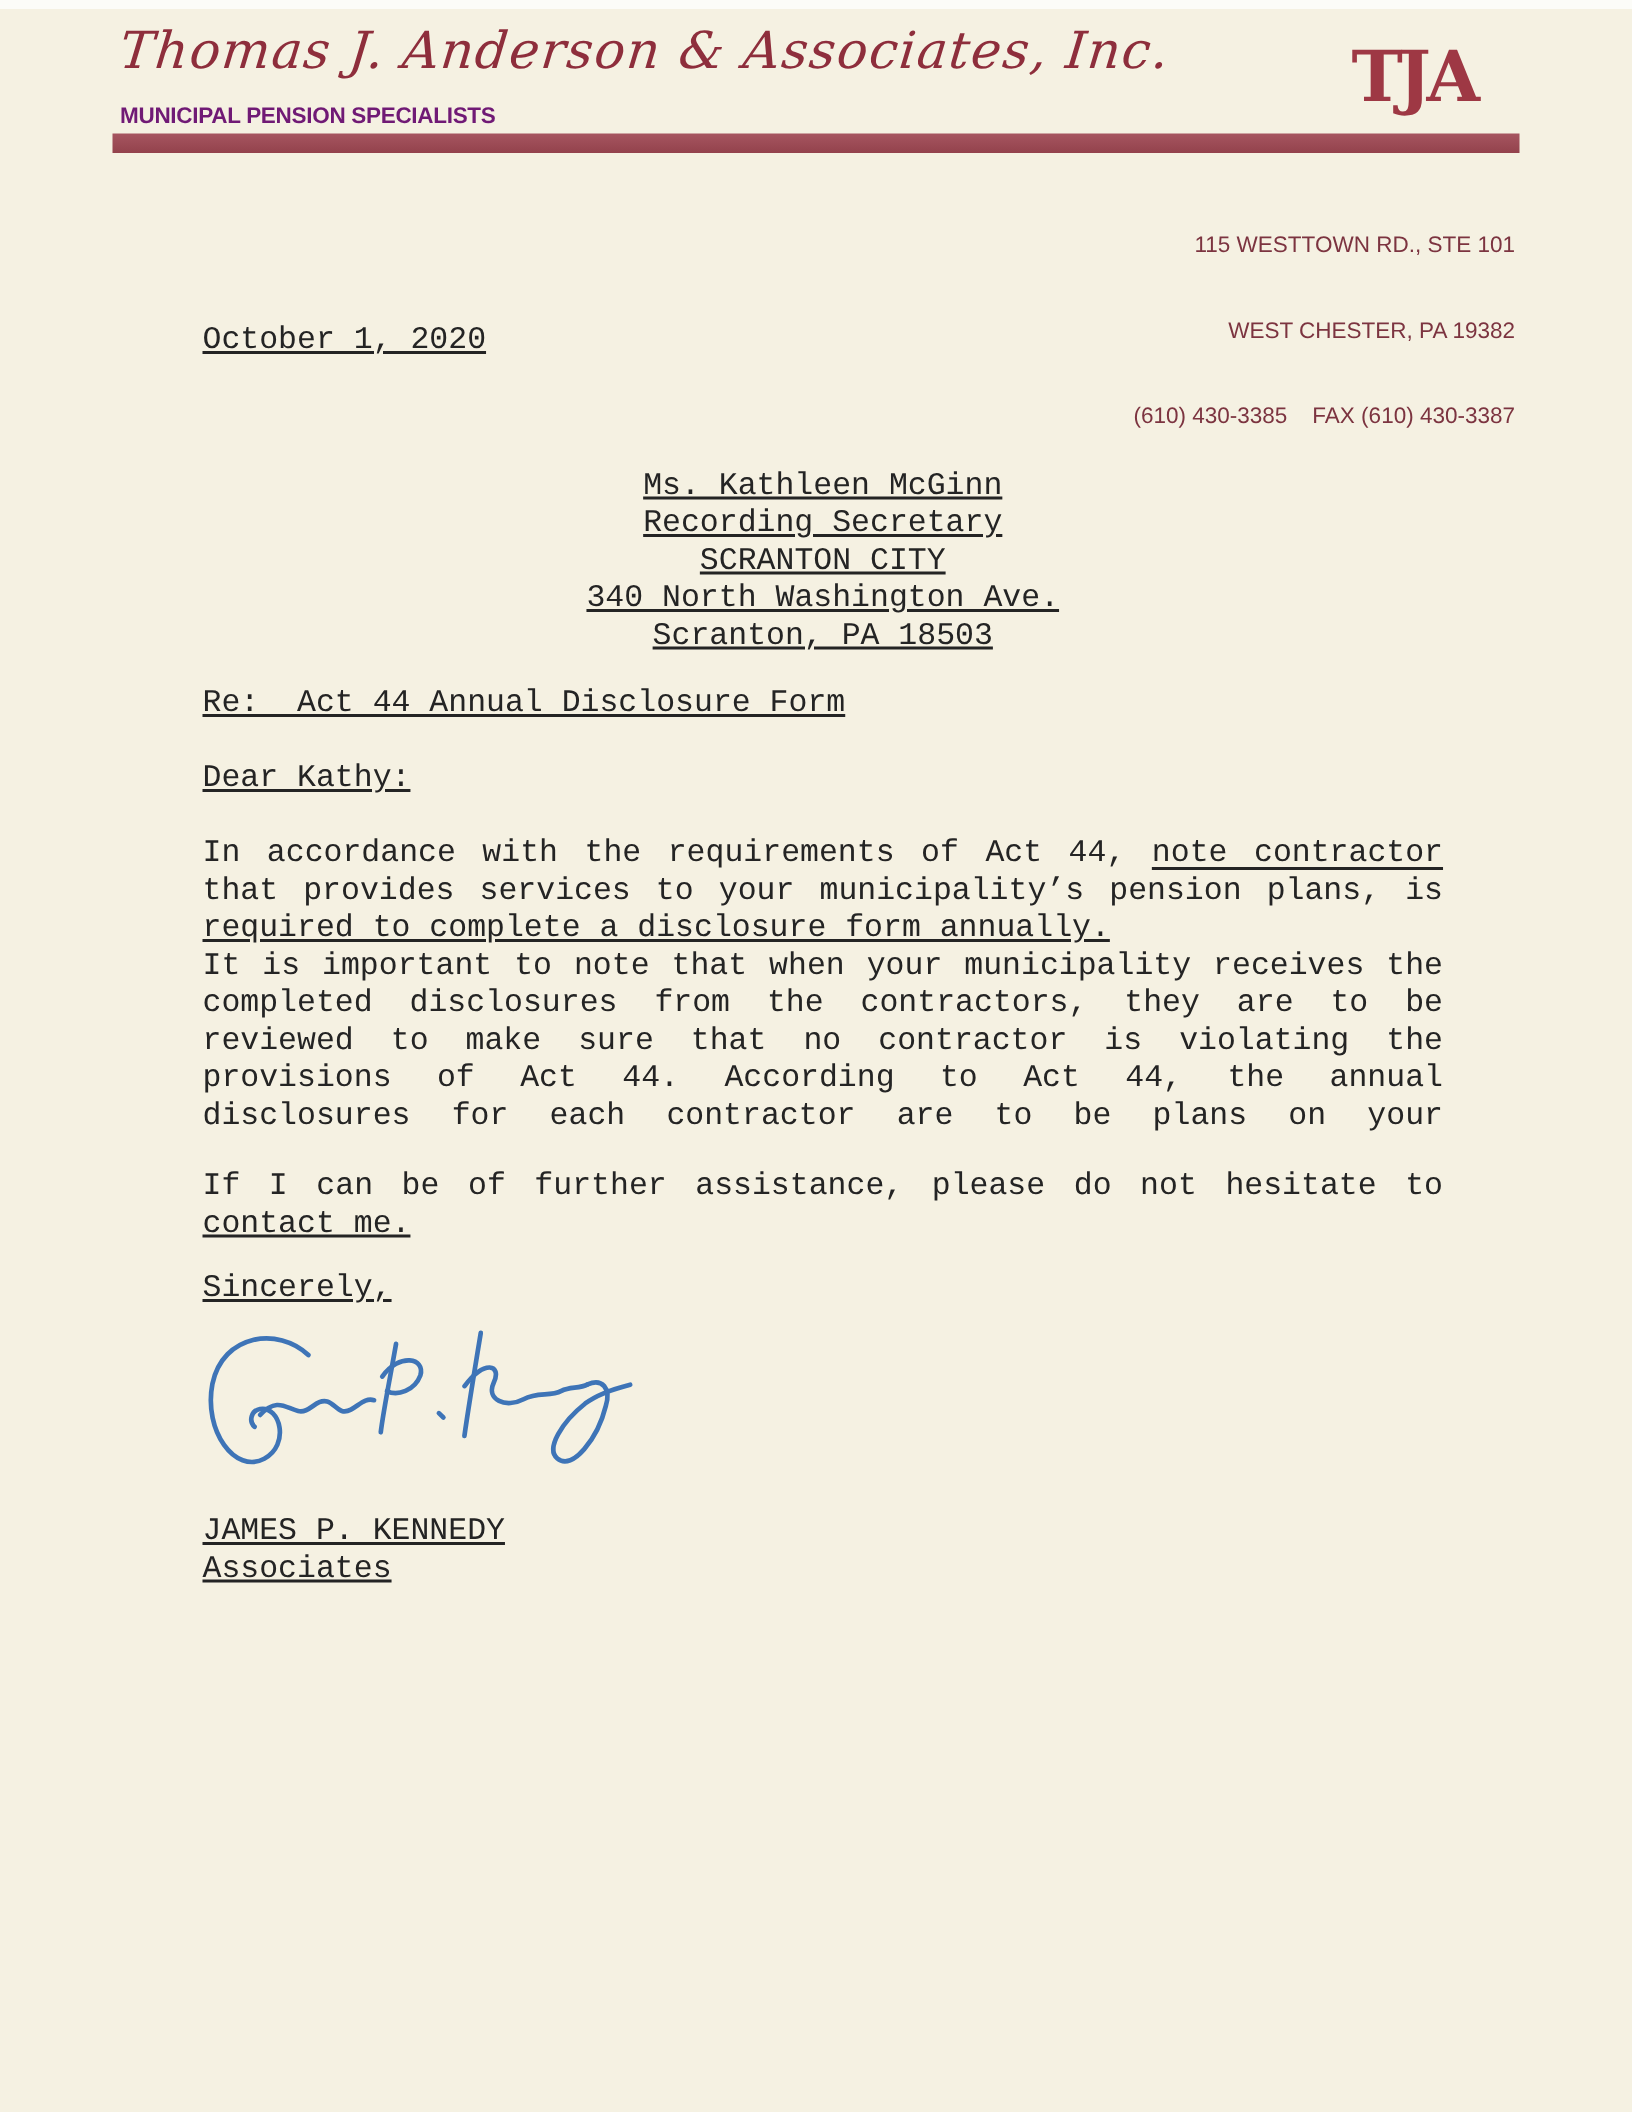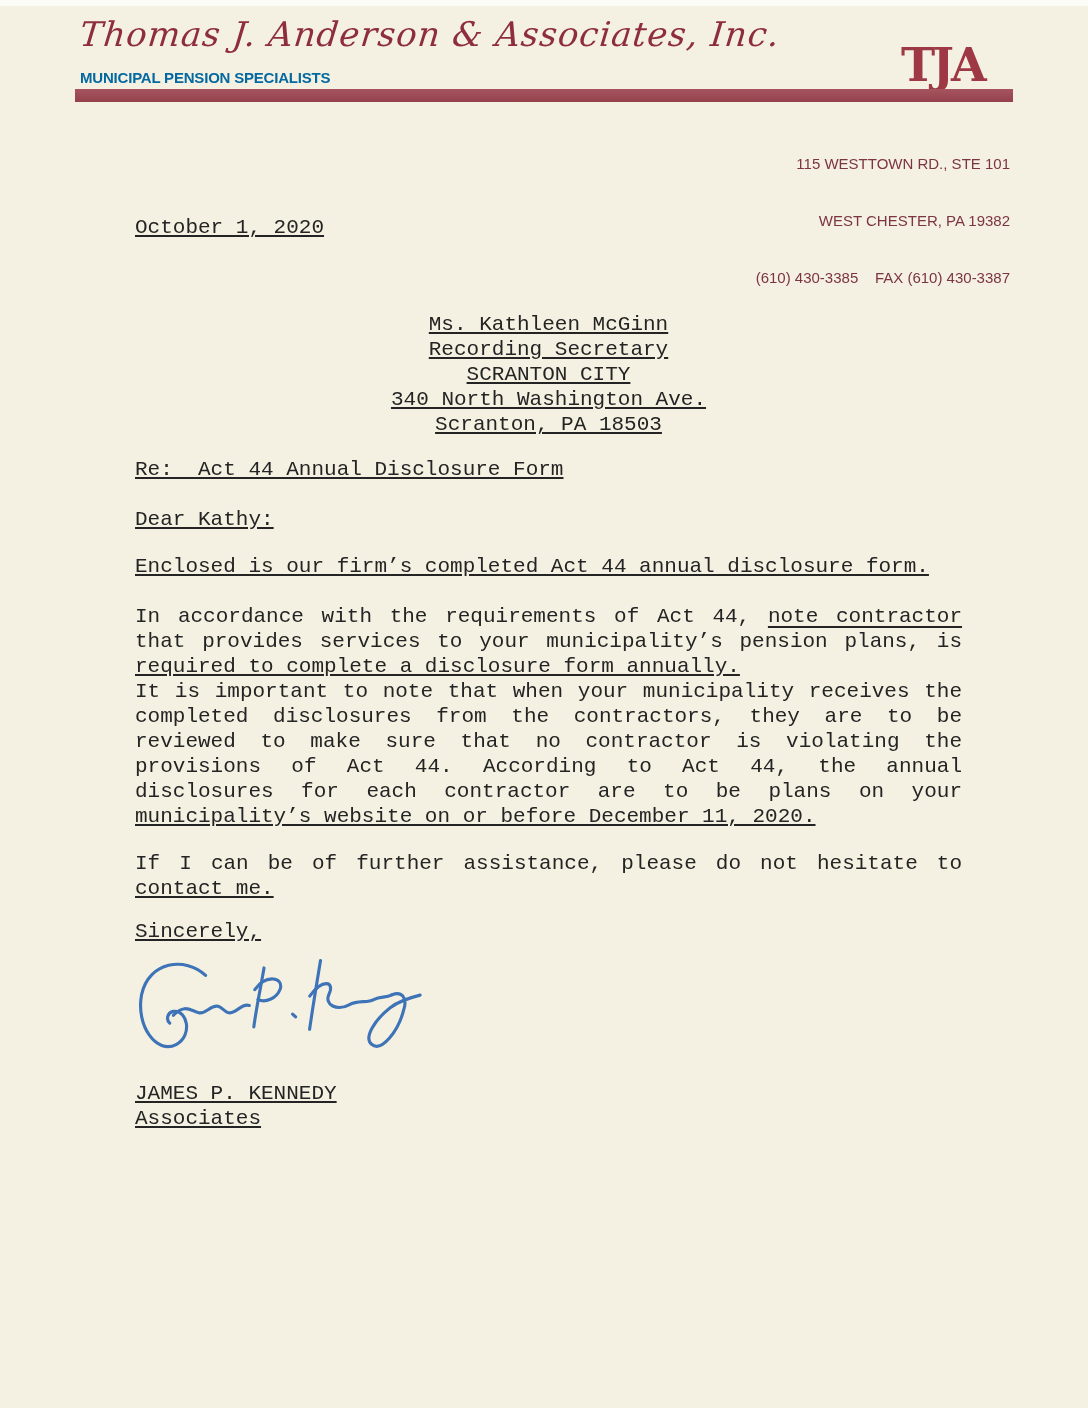--- a/index.html
+++ b/index.html
@@ -27,30 +27,30 @@
     color: #8e2e3c;
     transform: skewX(-6deg);
     white-space: pre;
   }
   .tagline {
     position: absolute; left: 80px; top: 69px;
     font-family: "Liberation Sans", sans-serif;
     font-weight: bold;
     font-size: 15px;
     letter-spacing: -0.2px;
-    color: #0369a1;
+    color: #701a75;
     white-space: pre;
   }
   .rule-bar {
     position: absolute; left: 75px; top: 89px;
     width: 938px; height: 13px;
     background: linear-gradient(#a65560, #93424c);
   }
   .monogram {
-    position: absolute; left: 901px; top: 42px;
+    position: absolute; left: 901px; top: 28px;
     font-family: "DejaVu Serif", serif;
     font-weight: bold;
     font-size: 46px;
     line-height: 46px;
     letter-spacing: -3px;
     color: #9e3844;
     transform: scaleY(1.02);
     white-space: pre;
   }
   .lh-address {
@@ -118,37 +118,33 @@
       <div class="tline">Recording Secretary</div>
       <div class="tline">SCRANTON CITY</div>
       <div class="tline">340 North Washington Ave.</div>
       <div class="tline">Scranton, PA 18503</div>
     </div>
 
     <div class="subject-line tline">Re:  Act 44 Annual Disclosure Form</div>
 
     <div class="salutation tline">Dear Kathy:</div>
 
-    <div class="para-1">
-      <div class="tline">Enclosed is our firm’s completed Act 44 annual disclosure form.</div>
-    </div>
 
     <div class="para-2">
       <div class="jline"><span>In accordance with the requirements of Act 44, </span><span class="underlined">note contractor</span></div>
       <div class="jline">that provides services to your municipality’s pension plans, is</div>
       <div class="tline">required to complete a disclosure form annually.</div>
     </div>
 
     <div class="para-3">
       <div class="jline">It is important to note that when your municipality receives the</div>
       <div class="jline">completed disclosures from the contractors, they are to be</div>
       <div class="jline">reviewed to make sure that no contractor is violating the</div>
       <div class="jline">provisions of Act 44.  According to Act 44, the annual</div>
       <div class="jline">disclosures for each contractor are to be plans on your</div>
-      <div class="tline">municipality’s website on or before December 11, 2020.</div>
     </div>
 
     <div class="para-4">
       <div class="jline">If I can be of further assistance, please do not hesitate to</div>
       <div class="tline">contact me.</div>
     </div>
 
     <div class="closing tline">Sincerely,</div>
 
     <div class="signature-wrap">

